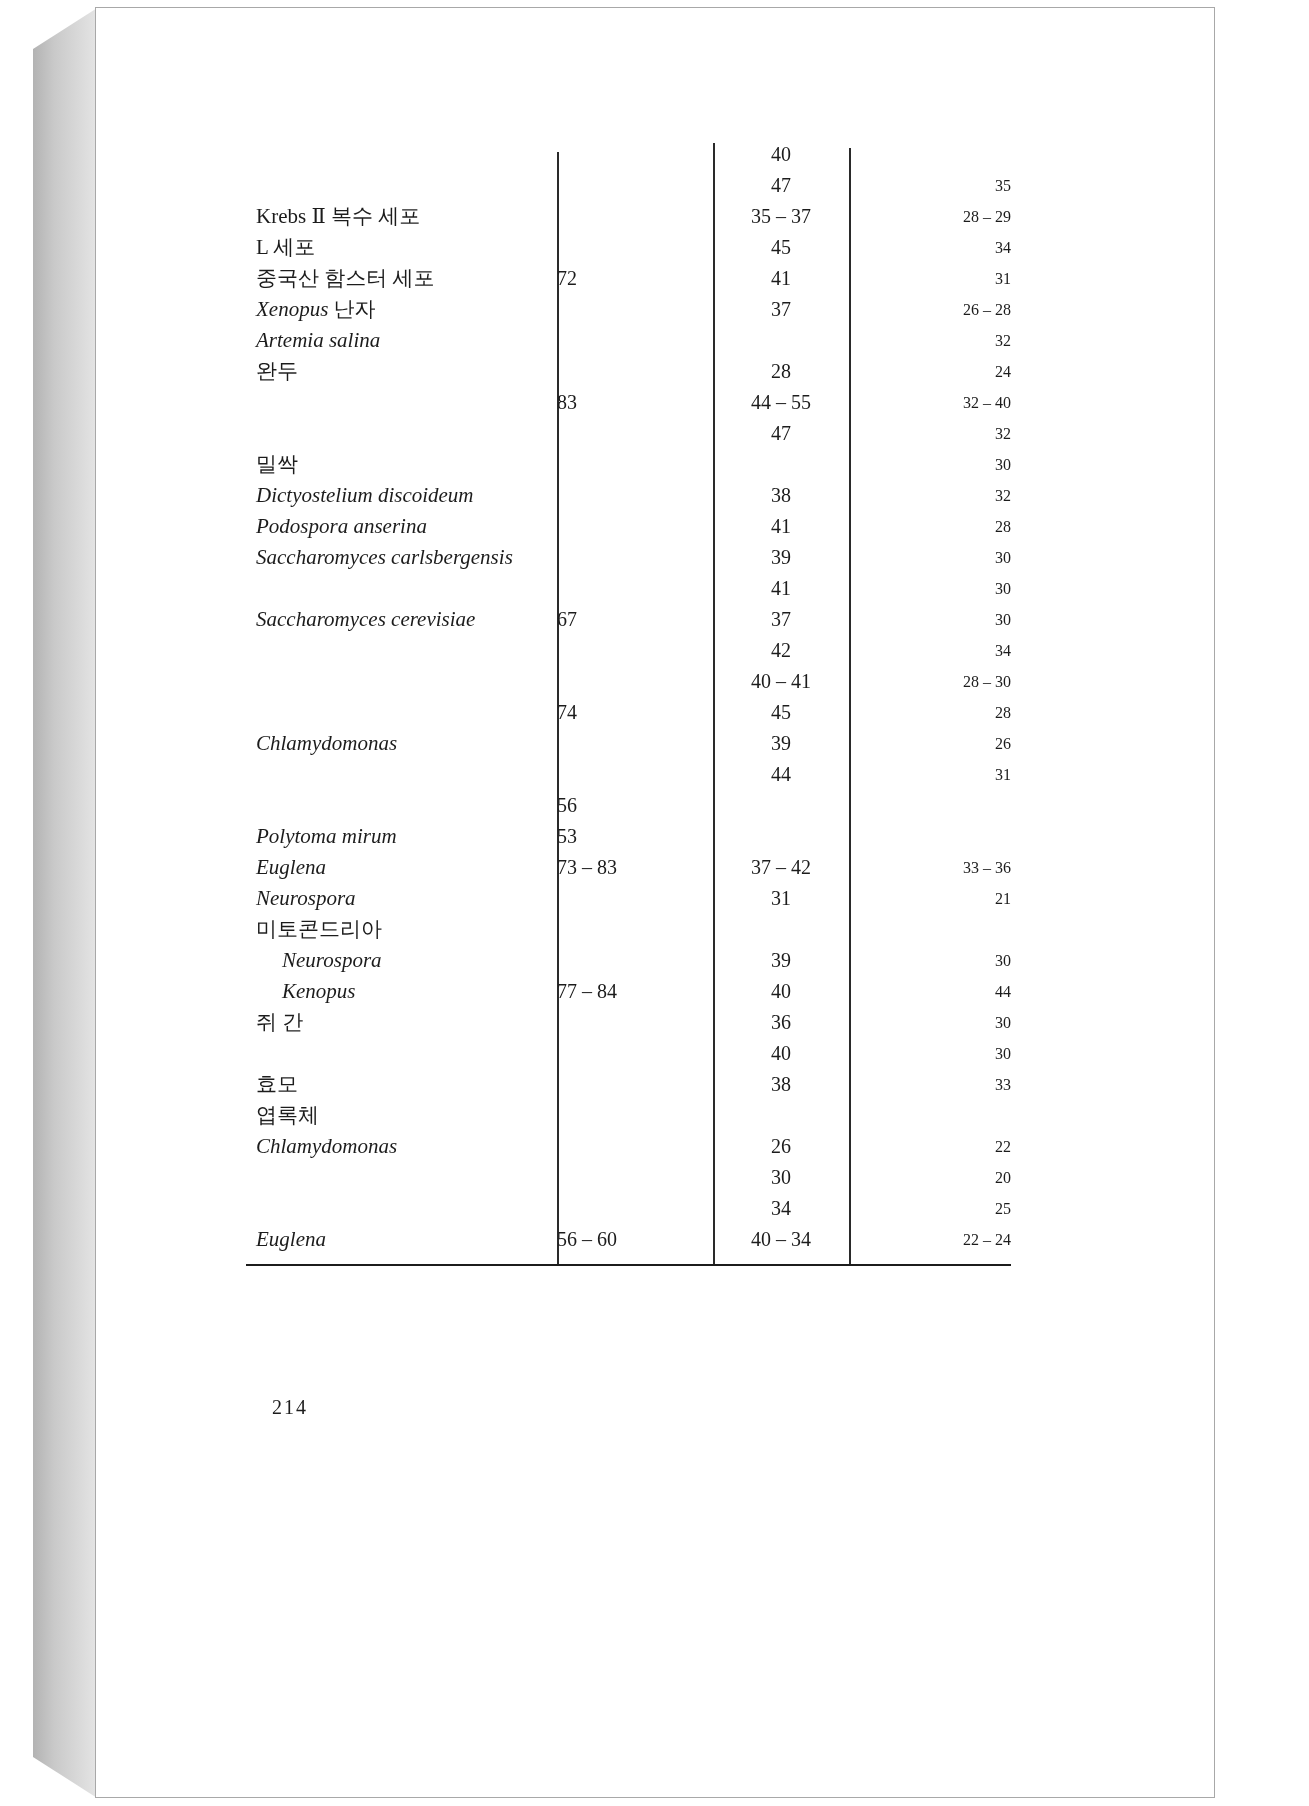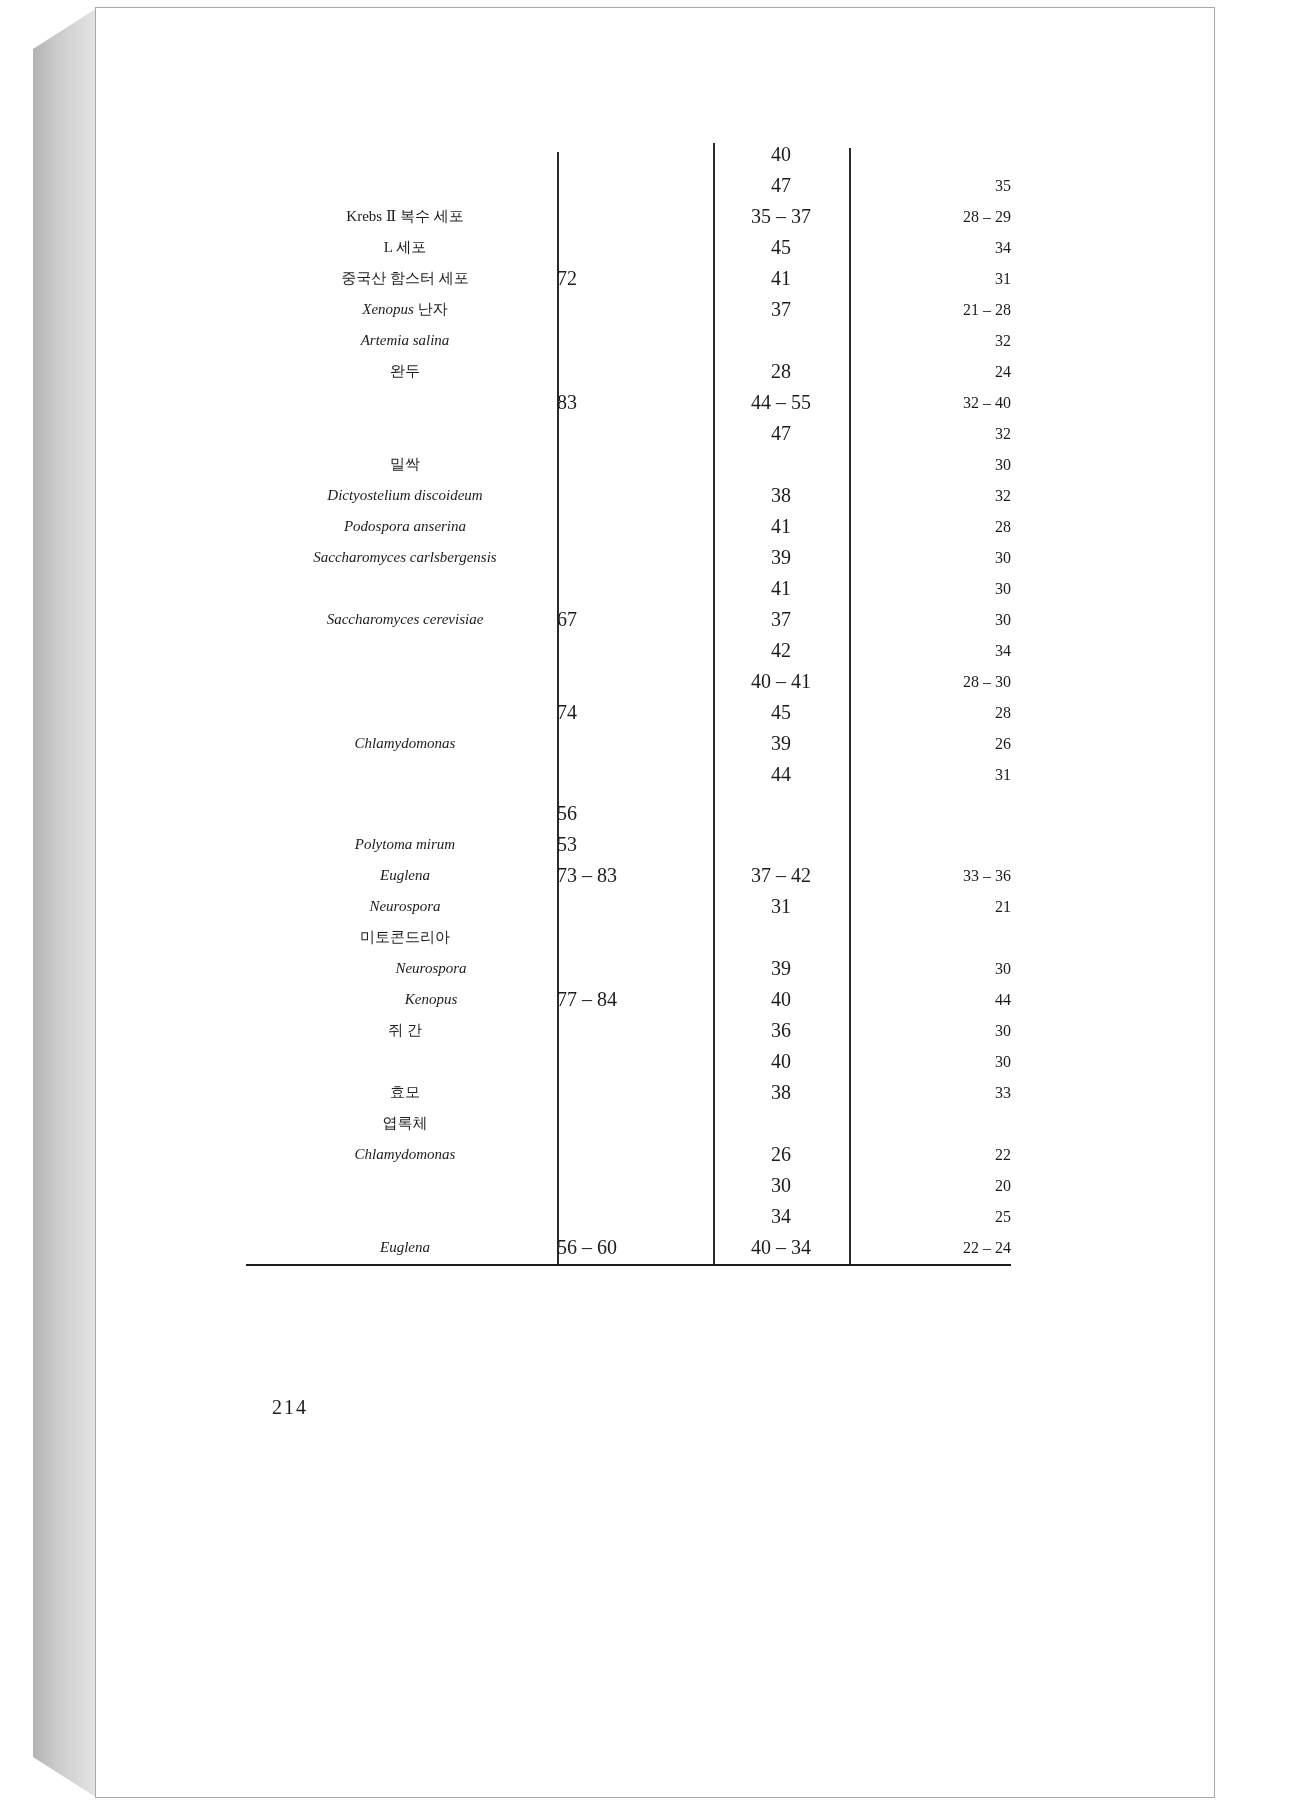--- a/index.html
+++ b/index.html
@@ -21,23 +21,23 @@
   }
   
   .table { position: absolute; left: 248px; top: 139px; width: 763px; height: 1127px; }
   .vline { position: absolute; width: 2px; background: #2a2a2a; }
   .v1 { left: 309px; top: 13px; bottom: 2px; }
   .v2 { left: 465px; top: 4px;  bottom: 2px; }
   .v3 { left: 601px; top: 9px;  bottom: 2px; }
   .bottom-rule { position: absolute; left: -2px; right: 0; bottom: 0; height: 2px; background: #1c1c1c; }
   .rows { position: absolute; left: 0; top: 0; right: 0; }
   .trow { position: relative; height: 31px; }
-  .trow.gap { margin-top: 8px; }
+  .trow.gap { margin-top: 0; }
   .cell { position: absolute; top: 0; height: 31px; line-height: 31px; white-space: nowrap; }
-  .lab { left: 8px; width: 298px; font-size: 15px; overflow: visible; text-align: center; }
+  .lab { left: 8px; width: 298px; font-size: 21px; overflow: visible; }
   .lab.ind { left: 34px; }
   .it { font-style: italic; }
   .c1 { left: 309px; width: 156px; font-size: 20px; }
   .c2 { left: 465px; width: 136px; text-align: center; font-size: 20px; }
   .c3 { left: 601px; width: 162px; text-align: right; font-size: 16px; }
   .pagenum { position: absolute; left: 272px; top: 1396px; font-size: 20px; letter-spacing: 2px; }
 </style>
 </head>
 <body>
 
@@ -77,21 +77,21 @@
       <div class="trow">
         <div class="cell lab"><span>중국산 함스터 세포</span></div>
         <div class="cell c1">72</div>
         <div class="cell c2">41</div>
         <div class="cell c3">31</div>
       </div>
       <div class="trow">
         <div class="cell lab"><span class="it">Xenopus</span><span> 난자</span></div>
         <div class="cell c1"></div>
         <div class="cell c2">37</div>
-        <div class="cell c3">21 – 28</div>
+        <div class="cell c3">26 – 28</div>
       </div>
       <div class="trow">
         <div class="cell lab"><span class="it">Artemia salina</span></div>
         <div class="cell c1"></div>
         <div class="cell c2"></div>
         <div class="cell c3">32</div>
       </div>
       <div class="trow">
         <div class="cell lab"><span>완두</span></div>
         <div class="cell c1"></div>

